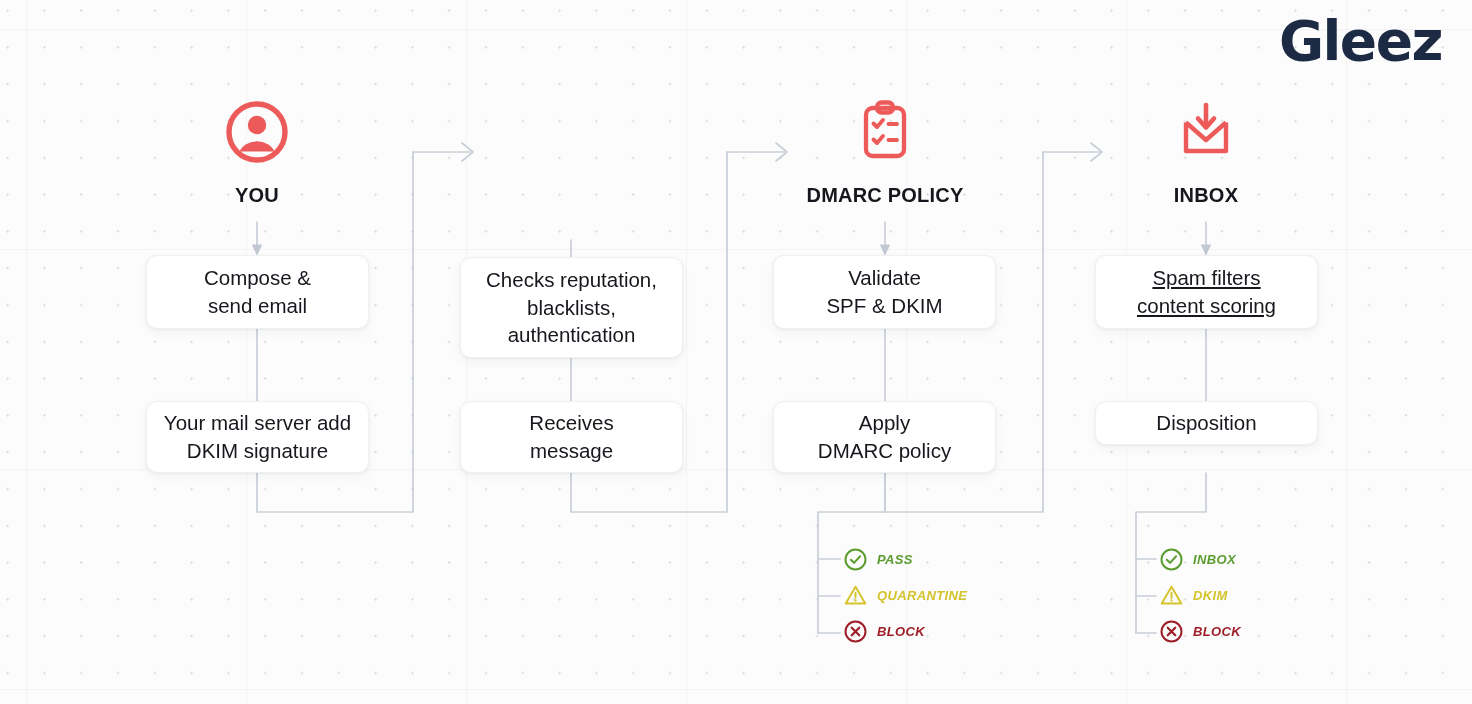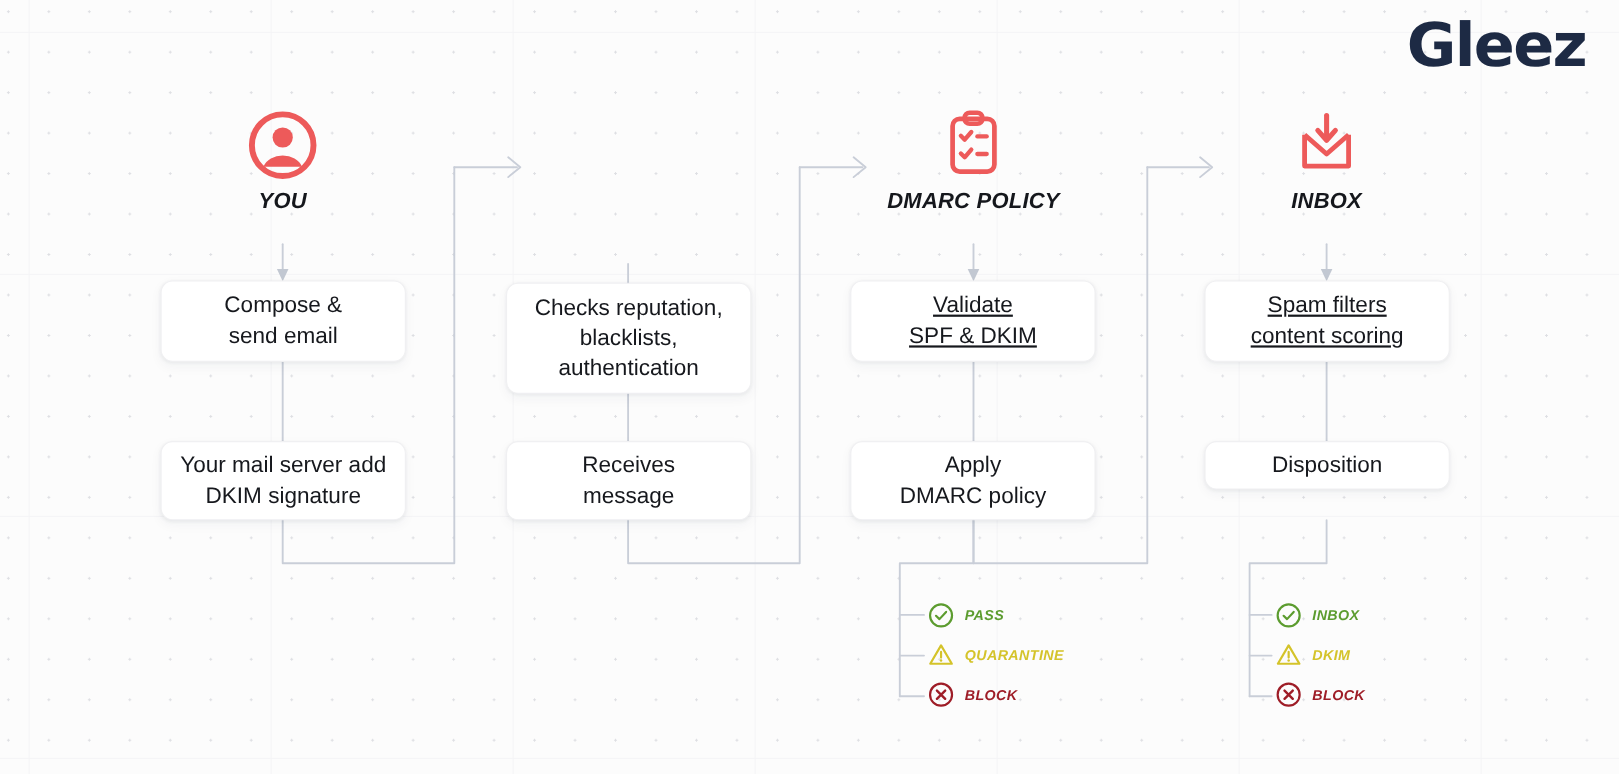--- a/index.html
+++ b/index.html
@@ -27,23 +27,23 @@
     position: absolute; right: 30px; top: 14px;
     font-size: 55px; font-weight: 700; letter-spacing: -1.5px;
     color: #1d2a44; font-family: "DejaVu Sans", sans-serif;
     line-height: 1;
   }
 
   
   .colhead { position: absolute; text-align: center; }
   .icon-wrap { height: 72px; display: flex; align-items: center; justify-content: center; }
   .colhead .title {
-    font-size: 20px; font-weight: 700; font-style: italic;
+    font-size: 20px; font-weight: 700; 
     color: #15171c; letter-spacing: .2px; line-height: 1.12;
-    white-space: pre-line; margin-top: 4px;
+    white-space: pre-line; margin-top: 16px;
   }
 
   
   .card {
     position: absolute;
     background: #ffffff;
     border: 1px solid #f0f0f2;
     border-radius: 11px;
     box-shadow: 0 1px 3px rgba(30,35,60,.055), 0 4px 11px rgba(30,35,60,.045);
     display: flex; align-items: center; justify-content: center;
@@ -148,21 +148,21 @@
           <path d="M17.5,24.5 L21,28 L27,21"></path>
           <path d="M17.5,40.5 L21,44 L27,37"></path>
           <path d="M32.5,25 L41,25"></path>
           <path d="M32.5,41 L41,41"></path>
         </g>
       </svg>
     </div>
     <div class="title">DMARC POLICY</div>
   </div>
 
-  <div class="card" style="left:773px; top:255px; width:223px; height:74px;text-decoration:underline;">Validate
+  <div class="card" style="left:773px; top:255px; width:223px; height:74px;">Validate
 SPF &amp; DKIM</div>
   <div class="card" style="left:773px; top:401px; width:223px; height:72px;">Apply
 DMARC policy</div>
 
   <div class="legend" style="left:843px; top:544px;">
     <div class="legend-row">
       <svg width="25" height="25" viewBox="0 0 24 24">
         <circle cx="12" cy="12" r="9.6" fill="none" stroke="#5c9c2f" stroke-width="1.9"></circle>
         <path d="M7.6,12.3 L10.6,15.2 L16.4,8.9" fill="none" stroke="#5c9c2f" stroke-width="1.9" stroke-linecap="round" stroke-linejoin="round"></path>
       </svg>

